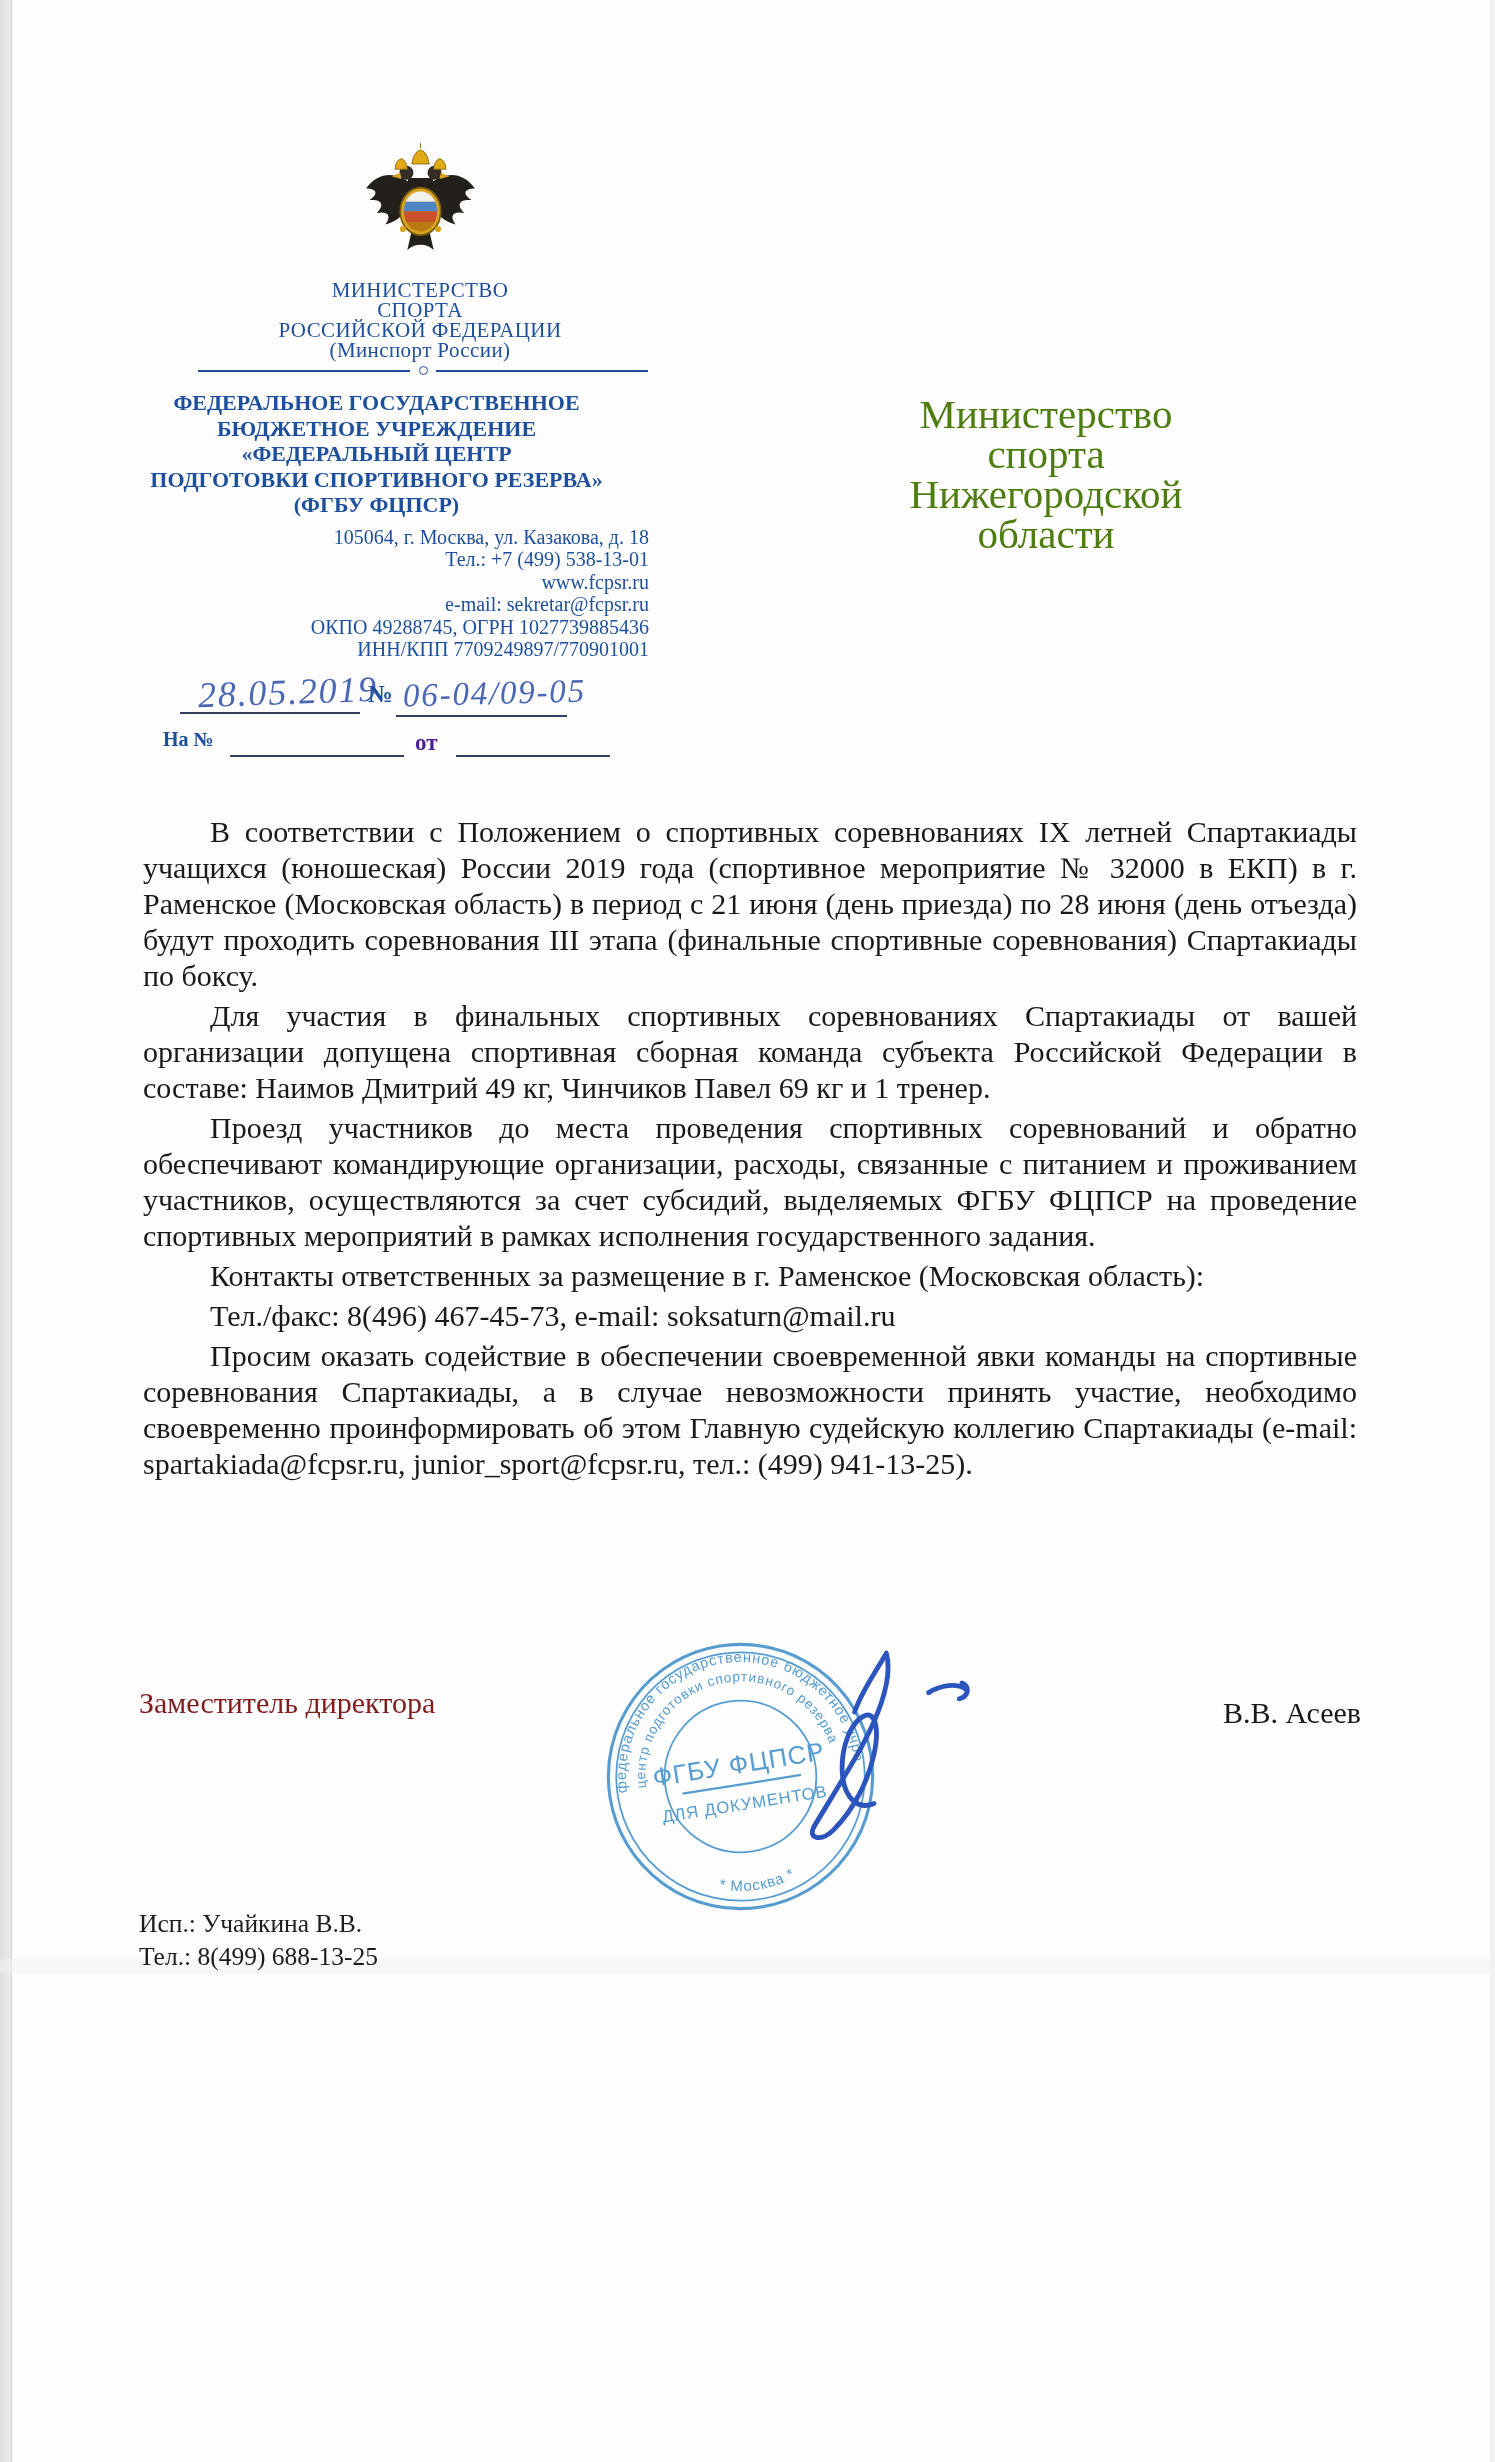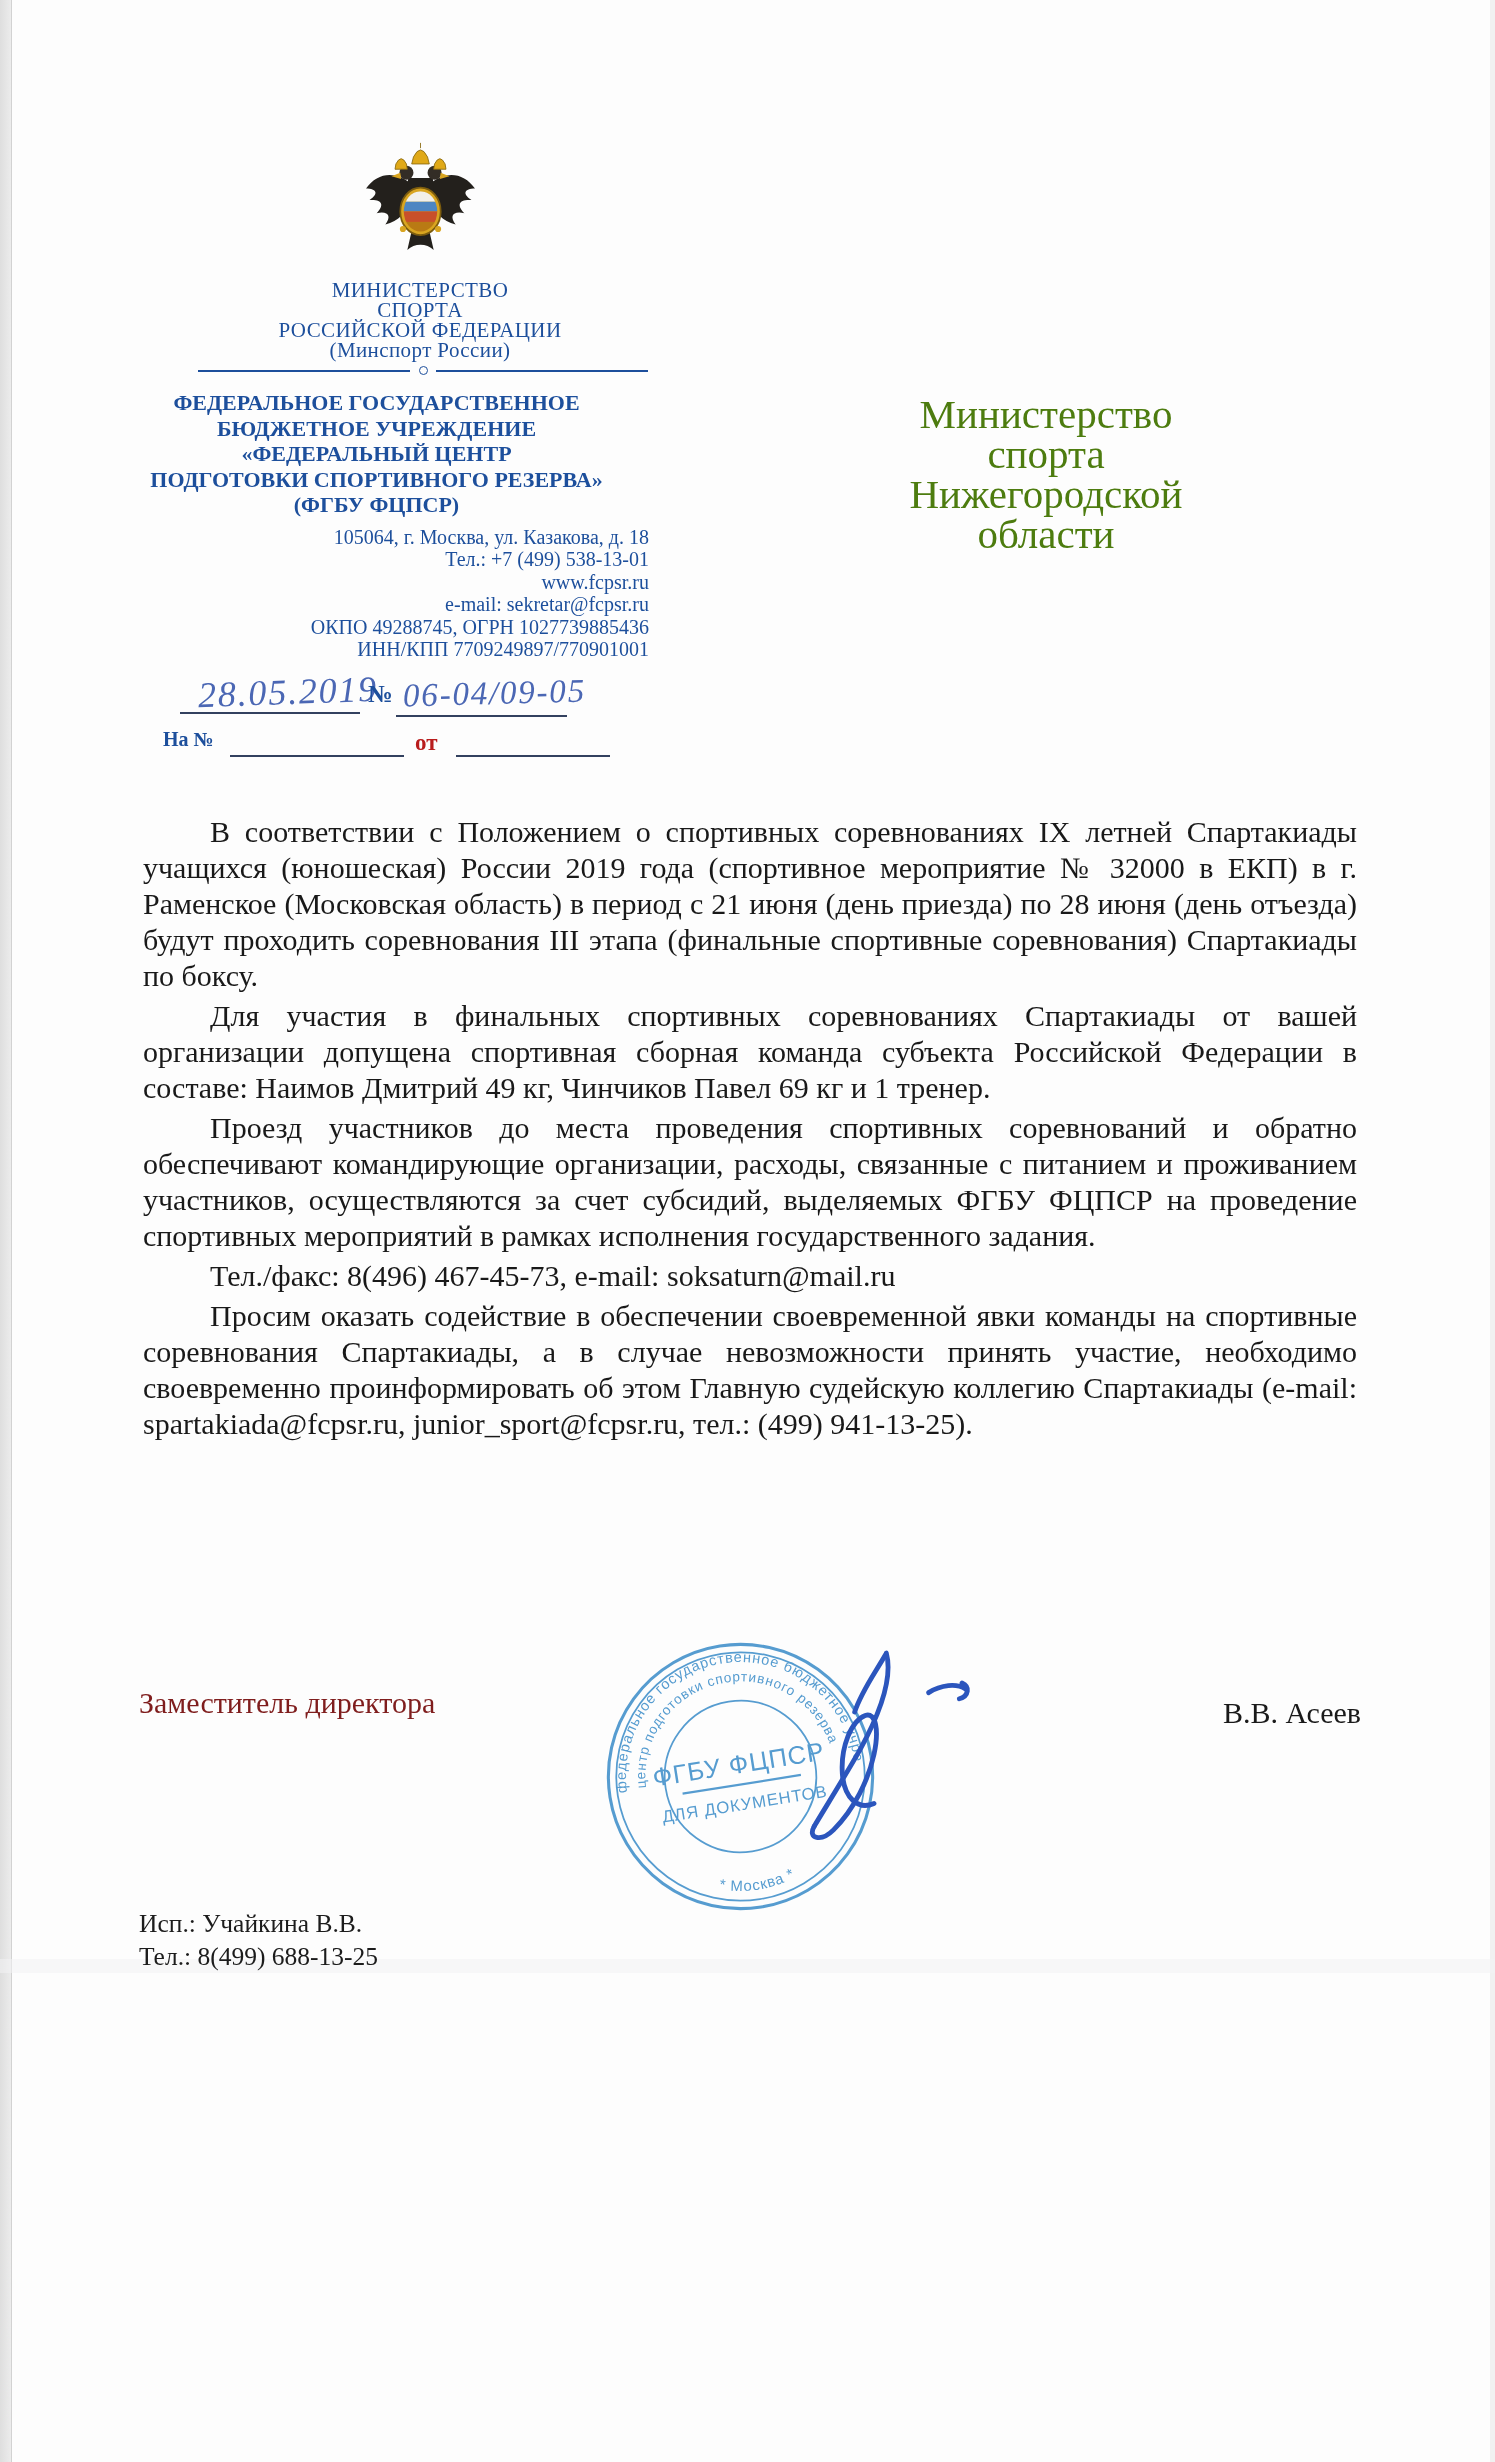--- a/index.html
+++ b/index.html
@@ -22,21 +22,21 @@
   .contacts{position:absolute;left:104px;top:526px;width:545px;text-align:right;
        color:#1d4f9c;font-size:20px;line-height:22.4px;}
   .hand{font-style:italic;color:#4b67b4;font-family:"Liberation Serif",serif;letter-spacing:1.8px;}
   .date-hand{position:absolute;left:198px;top:671px;font-size:36px;transform:rotate(-2deg);}
   .date-line{position:absolute;left:180px;top:712px;width:180px;border-top:2.2px solid #33415f;}
   .num-sign{position:absolute;left:368px;top:680px;color:#1d4f9c;font-weight:bold;font-size:24.6px;}
   .num-hand{position:absolute;left:403px;top:675px;font-size:33px;transform:rotate(-1.5deg);}
   .num-line{position:absolute;left:396px;top:715px;width:171px;border-top:2.2px solid #33415f;}
   .ref-label{position:absolute;left:163px;top:728px;color:#1d4f9c;font-weight:bold;font-size:20px;}
   .ref-line1{position:absolute;left:230px;top:755px;width:174px;border-top:2.2px solid #33415f;}
-  .from-label{position:absolute;left:415px;top:730px;color:#b91c1c;font-weight:bold;font-size:23px;}
+  .from-label{position:absolute;left:415px;top:730px;color:#4c1d95;font-weight:bold;font-size:23px;}
   .ref-line2{position:absolute;left:456px;top:755px;width:154px;border-top:2.2px solid #33415f;}
 
   
   .recipient{position:absolute;left:879px;top:394px;width:334px;text-align:center;
        font-size:41px;line-height:40px;color:#4d7c0f;}
 
   
   .body-text{position:absolute;left:139px;top:810px;width:1222px;font-size:30px;
        line-height:36px;color:#191919;text-align:justify;}
   .body-text p{margin:4px;text-indent:67px;}
@@ -137,20 +137,21 @@
 
 <div class="recipient">
   <div>Министерство спорта</div>
   <div>Нижегородской области</div>
 </div>
 
 <div class="body-text">
   <p>В соответствии с Положением о спортивных соревнованиях IX летней Спартакиады учащихся (юношеская) России 2019 года (спортивное мероприятие № 32000 в ЕКП) в г. Раменское (Московская область) в период с 21 июня (день приезда) по 28 июня (день отъезда) будут проходить соревнования III этапа (финальные спортивные соревнования) Спартакиады по боксу.</p>
   <p>Для участия в финальных спортивных соревнованиях Спартакиады от вашей организации допущена спортивная сборная команда субъекта Российской Федерации в составе: Наимов Дмитрий 49 кг, Чинчиков Павел 69 кг и 1 тренер.</p>
   <p>Проезд участников до места проведения спортивных соревнований и обратно обеспечивают командирующие организации, расходы, связанные с питанием и проживанием участников, осуществляются за счет субсидий, выделяемых ФГБУ ФЦПСР на проведение спортивных мероприятий в рамках исполнения государственного задания.</p>
+  <p class="noj">Контакты ответственных за размещение в г. Раменское (Московская область):</p>
   <p class="noj">Тел./факс: 8(496) 467-45-73, e-mail: soksaturn@mail.ru</p>
   <p>Просим оказать содействие в обеспечении своевременной явки команды на спортивные соревнования Спартакиады, а в случае невозможности принять участие, необходимо своевременно проинформировать об этом Главную судейскую коллегию Спартакиады (e-mail: spartakiada@fcpsr.ru, junior_sport@fcpsr.ru, тел.: (499) 941-13-25).</p>
 </div>
 
 <div class="sig-pos">Заместитель директора</div>
 <div class="sig-name">В.В. Асеев</div>
 
 <svg class="stamp" viewBox="0 0 344 344">
   <defs>
     <path id="tp-top" d="M 42 172 A 130 130 0 1 1 302 172"></path>

